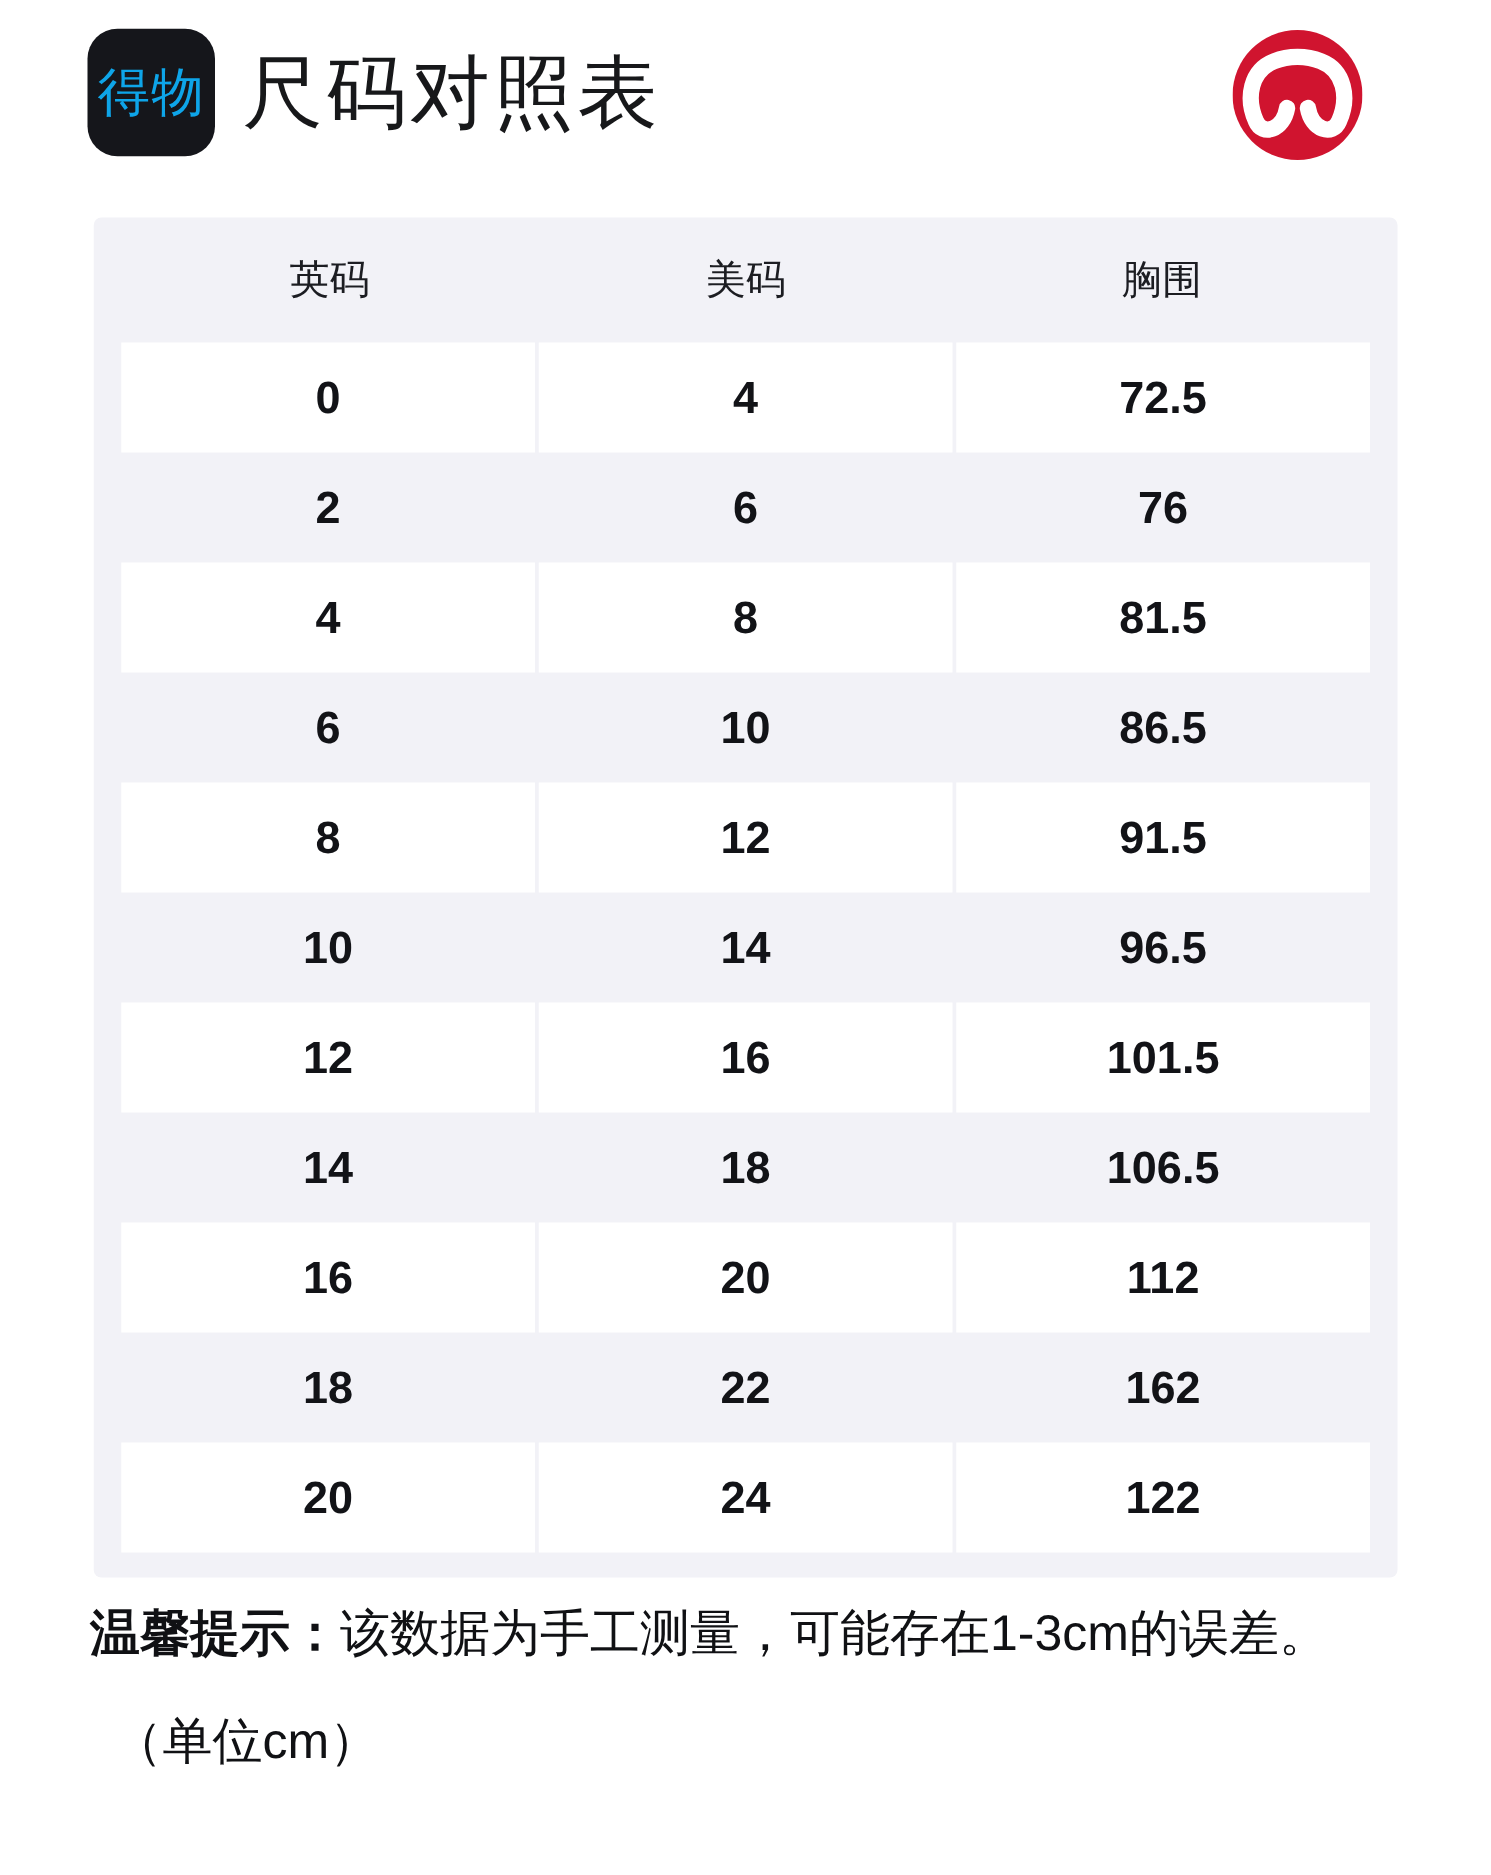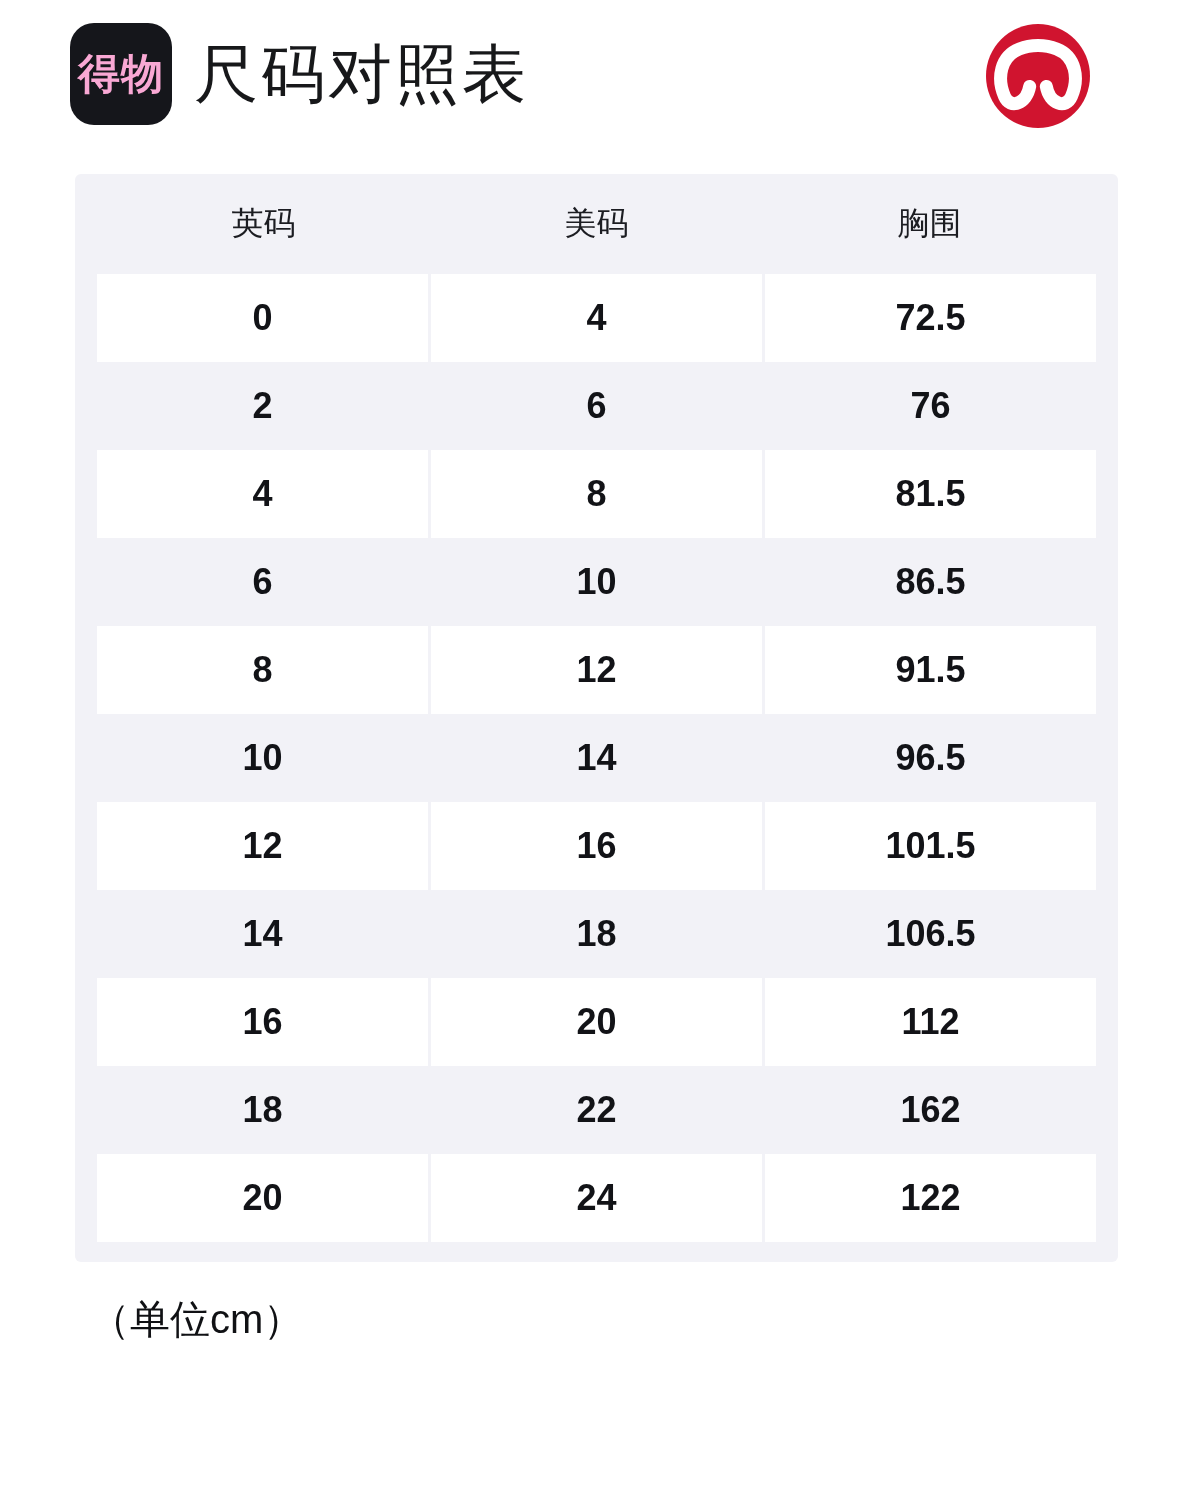--- a/index.html
+++ b/index.html
@@ -20,23 +20,23 @@
     align-items: center;
   }
   .dewu-logo {
     width: 102px; height: 102px;
     background: #15161b;
     border-radius: 24px;
     display: flex; align-items: center; justify-content: center;
     flex: 0 0 auto;
   }
   .dewu-logo .logo-text {
-    color: #f9a8d4;
+    color: #0ea5e9;
     font-size: 42px;
-    font-weight: 700;
+    font-weight: 400;
     letter-spacing: 1px;
   }
   .page-title {
     margin: 0 0 0 22px;
     font-size: 64px;
     font-weight: 400;
     letter-spacing: 3px;
     color: #17181a;
     line-height: 1;
   }
@@ -165,14 +165,15 @@
     <div class="cell">162</div>
   </div>
   <div class="trow white">
     <div class="cell">20</div>
     <div class="cell">24</div>
     <div class="cell">122</div>
   </div>
 </div>
 
 <div class="note">
+  <div><span class="note-label">温馨提示：</span><span>该数据为手工测量，可能存在1-3cm的误差。</span></div>
   <div class="unit-line">（单位cm）</div>
 </div>
 
 </body></html>

